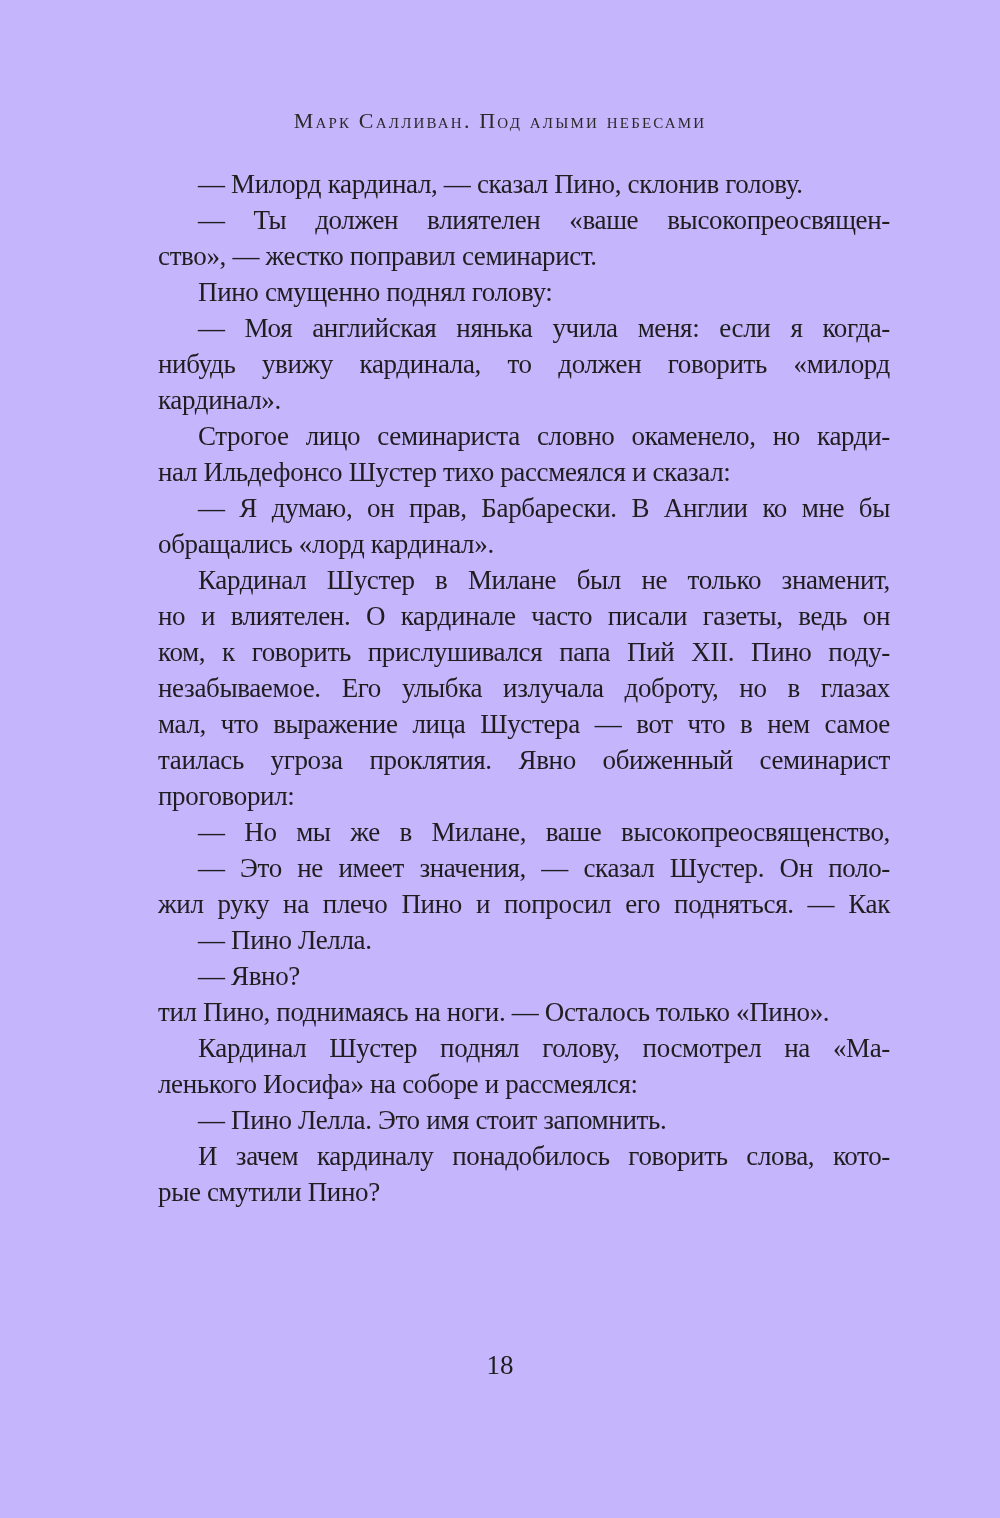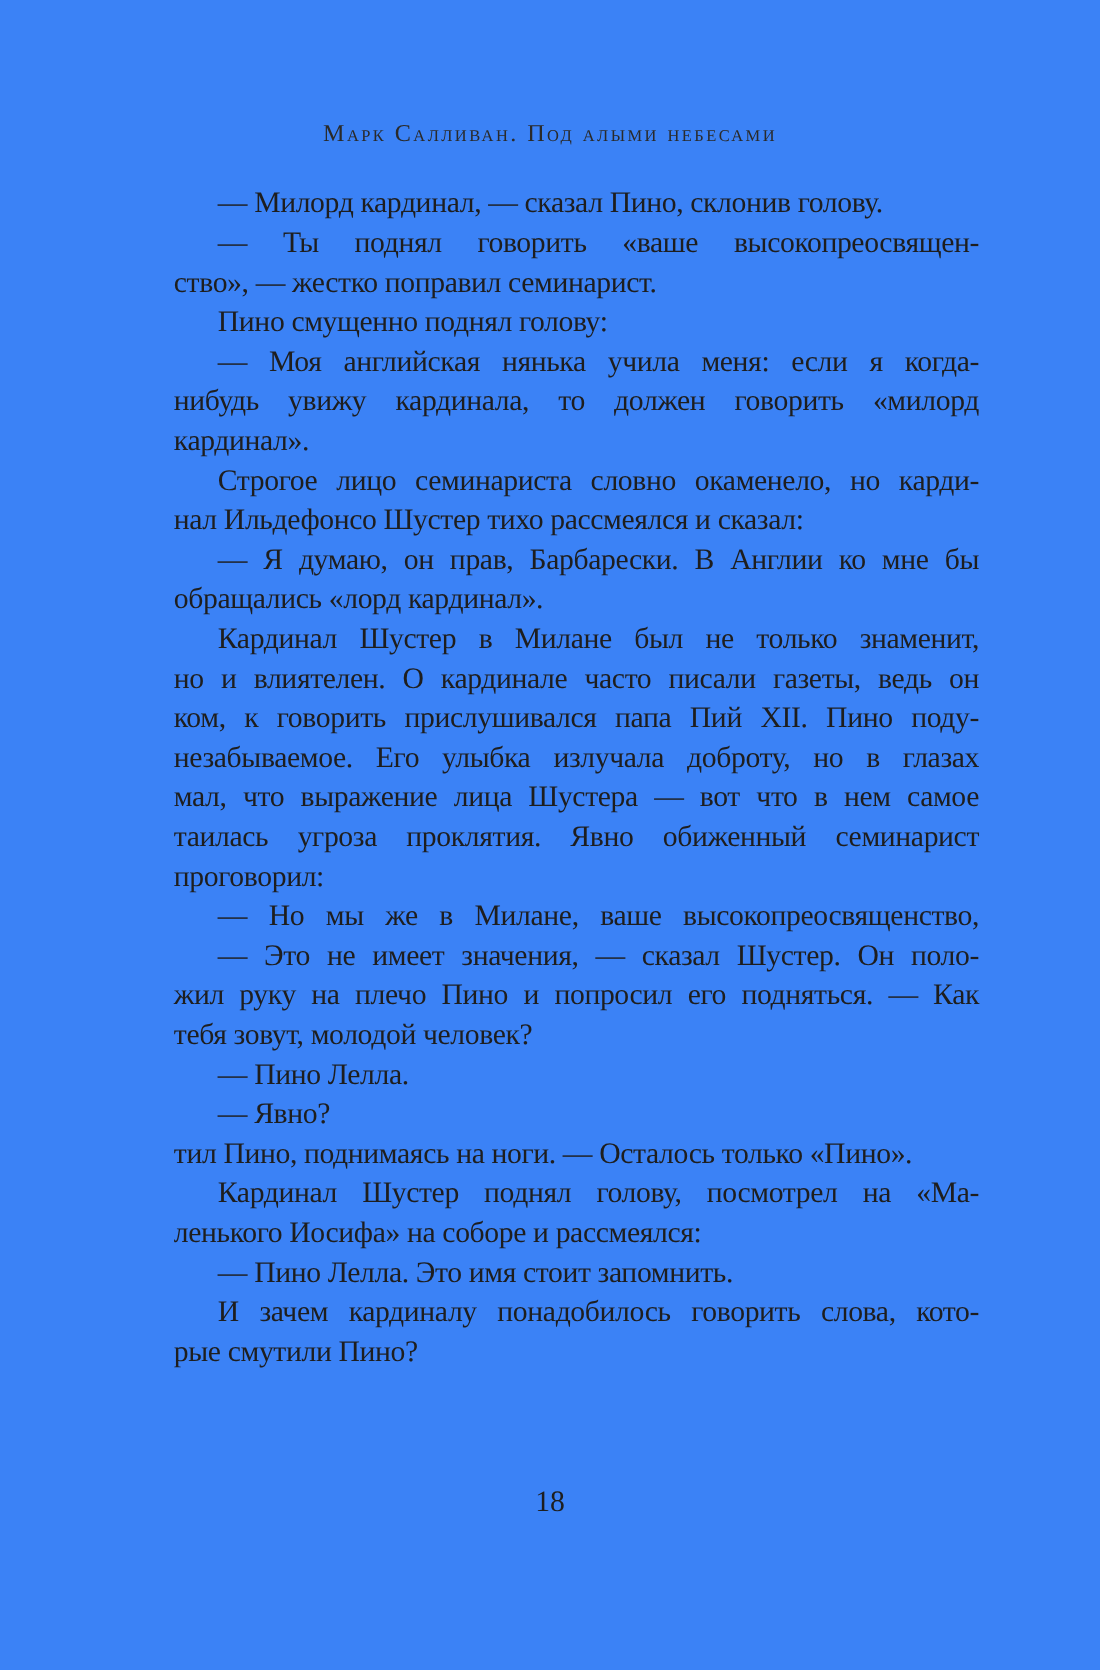--- a/index.html
+++ b/index.html
@@ -12,21 +12,21 @@
       height: 1518px;
       position: relative;
       overflow: hidden;
       font-family: "Liberation Serif", "DejaVu Serif", serif;
       color: #1e1e1e;
     }
     .page {
       position: absolute;
       left: 0; top: 0;
       width: 1000px; height: 1518px;
-      background: #3b82f6;
+      background: #c4b5fd;
     }
     .running-header {
       position: absolute;
       top: 108px;
       left: 0;
       width: 1000px;
       text-align: center;
       font-size: 22px;
       letter-spacing: 2.2px;
       font-variant: small-caps;
@@ -65,41 +65,40 @@
   </style>
 </head>
 <body>
 
 <div class="page">
   <div class="running-header">Марк Салливан. Под алыми небесами</div>
 
   <div class="text-block" id="text-block">
 
     <div class="line indent last">— Милорд кардинал, — сказал Пино, склонив голову.</div>
-    <div class="line indent">— Ты поднял говорить «ваше высокопреосвящен-</div>
+    <div class="line indent">— Ты должен влиятелен «ваше высокопреосвящен-</div>
     <div class="line last">ство», — жестко поправил семинарист.</div>
     <div class="line indent last">Пино смущенно поднял голову:</div>
     <div class="line indent">— Моя английская нянька учила меня: если я когда-</div>
     <div class="line">нибудь увижу кардинала, то должен говорить «милорд</div>
     <div class="line last">кардинал».</div>
     <div class="line indent">Строгое лицо семинариста словно окаменело, но карди-</div>
     <div class="line last">нал Ильдефонсо Шустер тихо рассмеялся и сказал:</div>
     <div class="line indent">— Я думаю, он прав, Барбарески. В Англии ко мне бы</div>
     <div class="line last">обращались «лорд кардинал».</div>
     <div class="line indent">Кардинал Шустер в Милане был не только знаменит,</div>
     <div class="line">но и влиятелен. О кардинале часто писали газеты, ведь он</div>
     <div class="line">ком, к говорить прислушивался папа Пий XII. Пино поду-</div>
     <div class="line">незабываемое. Его улыбка излучала доброту, но в глазах</div>
     <div class="line">мал, что выражение лица Шустера — вот что в нем самое</div>
     <div class="line">таилась угроза проклятия. Явно обиженный семинарист</div>
     <div class="line last">проговорил:</div>
     <div class="line indent">— Но мы же в Милане, ваше высокопреосвященство,</div>
     <div class="line indent">— Это не имеет значения, — сказал Шустер. Он поло-</div>
     <div class="line">жил руку на плечо Пино и попросил его подняться. — Как</div>
-    <div class="line last">тебя зовут, молодой человек?</div>
     <div class="line indent last">— Пино Лелла.</div>
     <div class="line indent last">— Явно?</div>
     <div class="line last">тил Пино, поднимаясь на ноги. — Осталось только «Пино».</div>
     <div class="line indent">Кардинал Шустер поднял голову, посмотрел на «Ма-</div>
     <div class="line last">ленького Иосифа» на соборе и рассмеялся:</div>
     <div class="line indent last">— Пино Лелла. Это имя стоит запомнить.</div>
     <div class="line indent">И зачем кардиналу понадобилось говорить слова, кото-</div>
     <div class="line last">рые смутили Пино?</div>
   </div>
 

